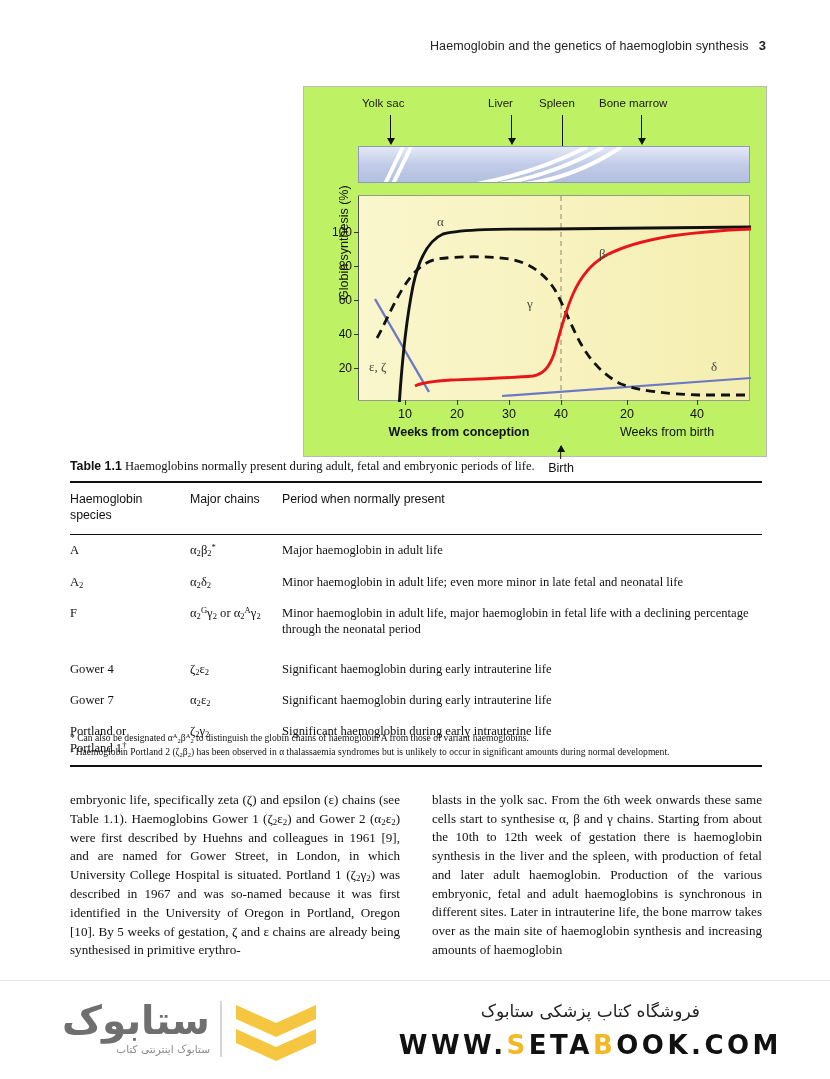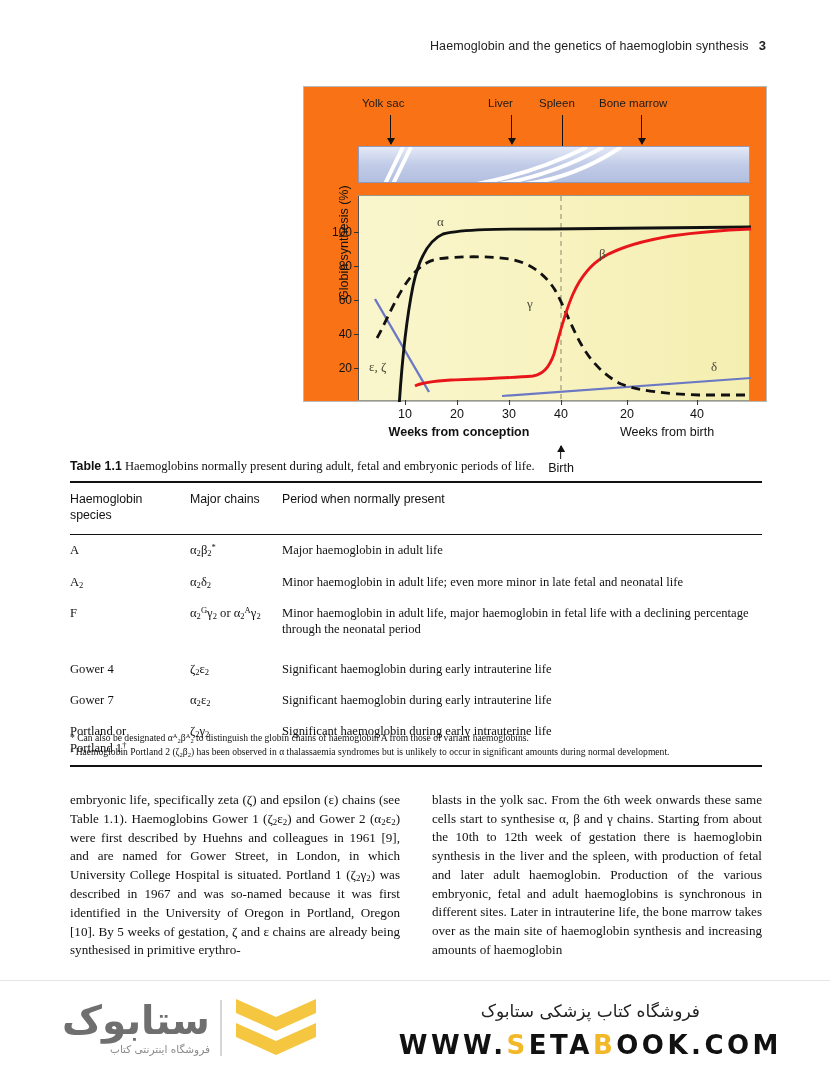--- a/index.html
+++ b/index.html
@@ -21,23 +21,23 @@
     font-family: "Liberation Sans", sans-serif;
     font-size: 12.5px; color: #222;
     letter-spacing: 0.1px;
     white-space: nowrap;
   }
   .running-head .pgnum { font-weight: bold; margin-left: 10px; font-size: 13px; }
 
   
   .figure-box {
     position: absolute; left: 303px; top: 86px;
-    width: 464px; height: 316px;
+    width: 464px; height: 371px;
     border: 1px solid #b9b9b9;
-    background: #f97316;
+    background: #bef264;
   }
 
   
   .tissue-labels { position: absolute; left: 0; top: 10px; width: 100%; height: 40px; }
   .tlabel {
     position: absolute;
     font-family: "Liberation Sans", sans-serif;
     font-size: 11.5px; color: #1a1a1a;
     white-space: nowrap;
   }
@@ -185,22 +185,22 @@
   .col.left { left: 70px; }
   .col.right { left: 432px; }
   .col p { margin: 0; }
 
   
   .footer {
     position: absolute; left: 0; bottom: 0; width: 830px; height: 99px;
     background: #ffffff; border-top: 1px solid #e6e6e6;
   }
   .wm-left {
-    position: absolute; left: 62px; top: 14px;
-    display: flex; align-items: center; gap: 10px;
+    position: absolute; left: 62px; top: 20px;
+    display: flex; align-items: flex-start; gap: 10px;
   }
   .wm-word {
     font-family: "DejaVu Sans", sans-serif;
     font-size: 39px; font-weight: bold; color: #6f6f6f;
     letter-spacing: -1px; line-height: 1;
   }
   .wm-sub {
     font-family: "DejaVu Sans", sans-serif;
     font-size: 10.5px; color: #8a8a8a; margin-top: 3px; text-align: right;
   }
@@ -369,21 +369,21 @@
     <p>embryonic life, specifically zeta (ζ) and epsilon (ε) chains (see Table 1.1). Haemoglobins Gower 1 (ζ<sub>2</sub>ε<sub>2</sub>) and Gower 2 (α<sub>2</sub>ε<sub>2</sub>) were first described by Huehns and colleagues in 1961 [9], and are named for Gower Street, in London, in which University College Hospital is situated. Portland 1 (ζ<sub>2</sub>γ<sub>2</sub>) was described in 1967 and was so-named because it was first identified in the University of Oregon in Portland, Oregon [10]. By 5 weeks of gestation, ζ and ε chains are already being synthesised in primitive erythro-</p>
   </div>
   <div class="col right">
     <p>blasts in the yolk sac. From the 6th week onwards these same cells start to synthesise α, β and γ chains. Starting from about the 10th to 12th week of gestation there is haemoglobin synthesis in the liver and the spleen, with production of fetal and later adult haemoglobin. Production of the various embryonic, fetal and adult haemoglobins is synchronous in different sites. Later in intrauterine life, the bone marrow takes over as the main site of haemoglobin synthesis and increasing amounts of haemoglobin</p>
   </div>
 
   <div class="footer">
     <div class="wm-left">
       <div>
         <div class="wm-word">ستابوک</div>
-        <div class="wm-sub">فروشگاه اینترنتی کتاب</div>
+        <div class="wm-sub">ستابوک اینترنتی کتاب</div>
       </div>
       <div class="wm-divider"></div>
       <svg width="88" height="66" viewBox="0 0 88 66">
         <path d="M4 4 L44 22 L84 4 L84 18 L44 36 L4 18 Z" fill="#f5c63f"></path>
         <path d="M4 28 L44 46 L84 28 L84 42 L44 60 L4 42 Z" fill="#f5c63f"></path>
       </svg>
     </div>
     <div class="wm-right">
       <div class="wm-fa">فروشگاه کتاب پزشکی ستابوک</div>
       <div class="wm-url"><span>WWW.</span><span class="hl">S</span><span>ETA</span><span class="hl">B</span><span>OOK.COM</span></div>

